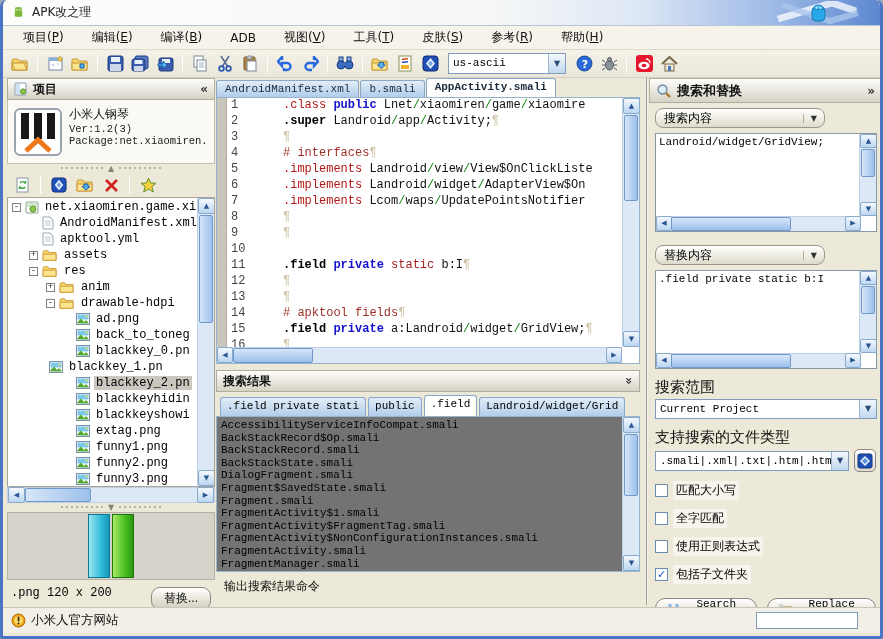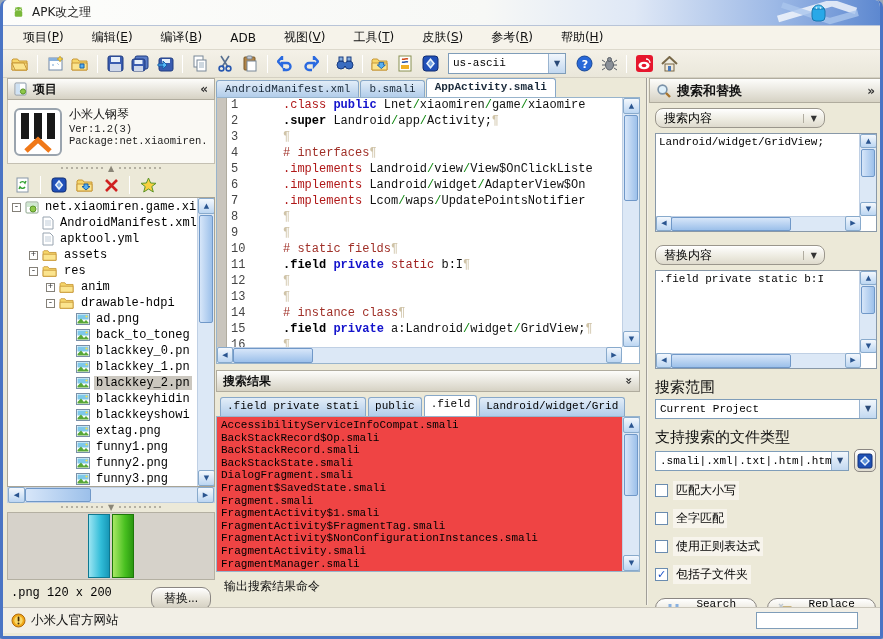--- a/index.html
+++ b/index.html
@@ -98,21 +98,21 @@
   .c-dir { color:#b01818; } .c-dir2 { color:#000; font-weight:bold; }
   .c-kw { color:#1414cc; font-weight:bold; } .c-mod { color:#a02020; }
   .c-com { color:#a03028; } .c-sl { color:#108810; } .c-eol { color:#cfc3a7; }
 
   .resultpanel { position:absolute; left:0; top:292px; width:424px; height:235px; }
   .rtabs { display:flex; height:21px; gap:2px; align-items:flex-end; padding-left:4px; margin-top:3px; }
   .rtab { font-size:11px; font-family:"Liberation Mono","DejaVu Sans Mono",monospace; padding:2px 6px;
     background:linear-gradient(#e2edf8,#b2cdea); border:1px solid #88a8c8; border-bottom:none;
     border-radius:3px 3px 0 0; height:19px; white-space:nowrap; }
   .rtab.active { background:#fff; height:21px; }
-  .rlistwrap { position:relative; height:156px; background:#ef4444; border:1px solid #98b4cc; overflow:hidden; }
+  .rlistwrap { position:relative; height:156px; background:#737373; border:1px solid #98b4cc; overflow:hidden; }
   .rlist { position:absolute; left:0; top:0; right:17px; bottom:0; padding:2px 4px; overflow:hidden; }
   .ritem { font-size:11px; line-height:12.6px; font-family:"Liberation Mono","DejaVu Sans Mono",monospace; white-space:nowrap; }
   .btabs { display:flex; padding:6px 8px 0 8px; }
   .btab { font-size:12px; color:#111; }
 
   
   .rightpanel { position:absolute; left:643px; top:78px; width:236px; height:527px;
     border-left:2px groove #f4f1e8; padding:0 0 0 1px; }
   .rp-body { padding:5px 6px; }
   .splitbtn { width:170px; height:20px; border:1px solid #9a968c; border-radius:8px;
@@ -514,21 +514,21 @@
             <span class="ticon ico">
               <svg width="14" height="12" viewBox="0 0 14 12">
                 <rect x="0.5" y="0.5" width="13" height="11" fill="#fff" stroke="#7890a8"></rect>
                 <rect x="1.5" y="1.5" width="11" height="5" fill="#7ec8ea"></rect>
                 <path d="M1.5 9 L5 5.5 L8 9 L10 7 L12.5 9.5 L12.5 10.5 L1.5 10.5 Z" fill="#58a838"></path>
                 <circle cx="10.5" cy="3.5" r="1.1" fill="#f8e048"></circle>
               </svg>
             </span>
             <span class="lbl">blackkey_0.pn</span>
           </div>
-          <div class="trow" style="padding-left: 55px;">
+          <div class="trow" style="padding-left: 28px;">
             <span class="expspace"></span>
             <span class="ticon ico">
               <svg width="14" height="12" viewBox="0 0 14 12">
                 <rect x="0.5" y="0.5" width="13" height="11" fill="#fff" stroke="#7890a8"></rect>
                 <rect x="1.5" y="1.5" width="11" height="5" fill="#7ec8ea"></rect>
                 <path d="M1.5 9 L5 5.5 L8 9 L10 7 L12.5 9.5 L12.5 10.5 L1.5 10.5 Z" fill="#58a838"></path>
                 <circle cx="10.5" cy="3.5" r="1.1" fill="#f8e048"></circle>
               </svg>
             </span>
             <span class="lbl">blackkey_1.pn</span>
@@ -690,37 +690,36 @@
             <div class="cl">
               <span class="num">8</span>
               <span class="src"><span class="c-eol">¶</span></span>
             </div>
             <div class="cl">
               <span class="num">9</span>
               <span class="src"><span class="c-eol">¶</span></span>
             </div>
             <div class="cl">
               <span class="num">10</span>
-              <span class="src"><span class="c-com"># static fields</span><span class="c-eol">¶</span></span>
             </div>
             <div class="cl">
               <span class="num">11</span>
               <span class="src"><span class="c-dir2">.field</span> <span class="c-kw">private</span> <span class="c-mod">static</span> b:I<span class="c-eol">¶</span></span>
             </div>
             <div class="cl">
               <span class="num">12</span>
               <span class="src"><span class="c-eol">¶</span></span>
             </div>
             <div class="cl">
               <span class="num">13</span>
               <span class="src"><span class="c-eol">¶</span></span>
             </div>
             <div class="cl">
               <span class="num">14</span>
-              <span class="src"><span class="c-com"># instance class</span><span class="c-eol">¶</span></span>
+              <span class="src"><span class="c-com"># apktool fields</span><span class="c-eol">¶</span></span>
             </div>
             <div class="cl">
               <span class="num">15</span>
               <span class="src"><span class="c-dir2">.field</span> <span class="c-kw">private</span> a:Landroid<span class="c-sl">/</span>widget<span class="c-sl">/</span>GridView;<span class="c-eol">¶</span></span>
             </div>
             <div class="cl">
               <span class="num">16</span>
               <span class="src"><span class="c-eol">¶</span></span>
             </div>
           </div>

